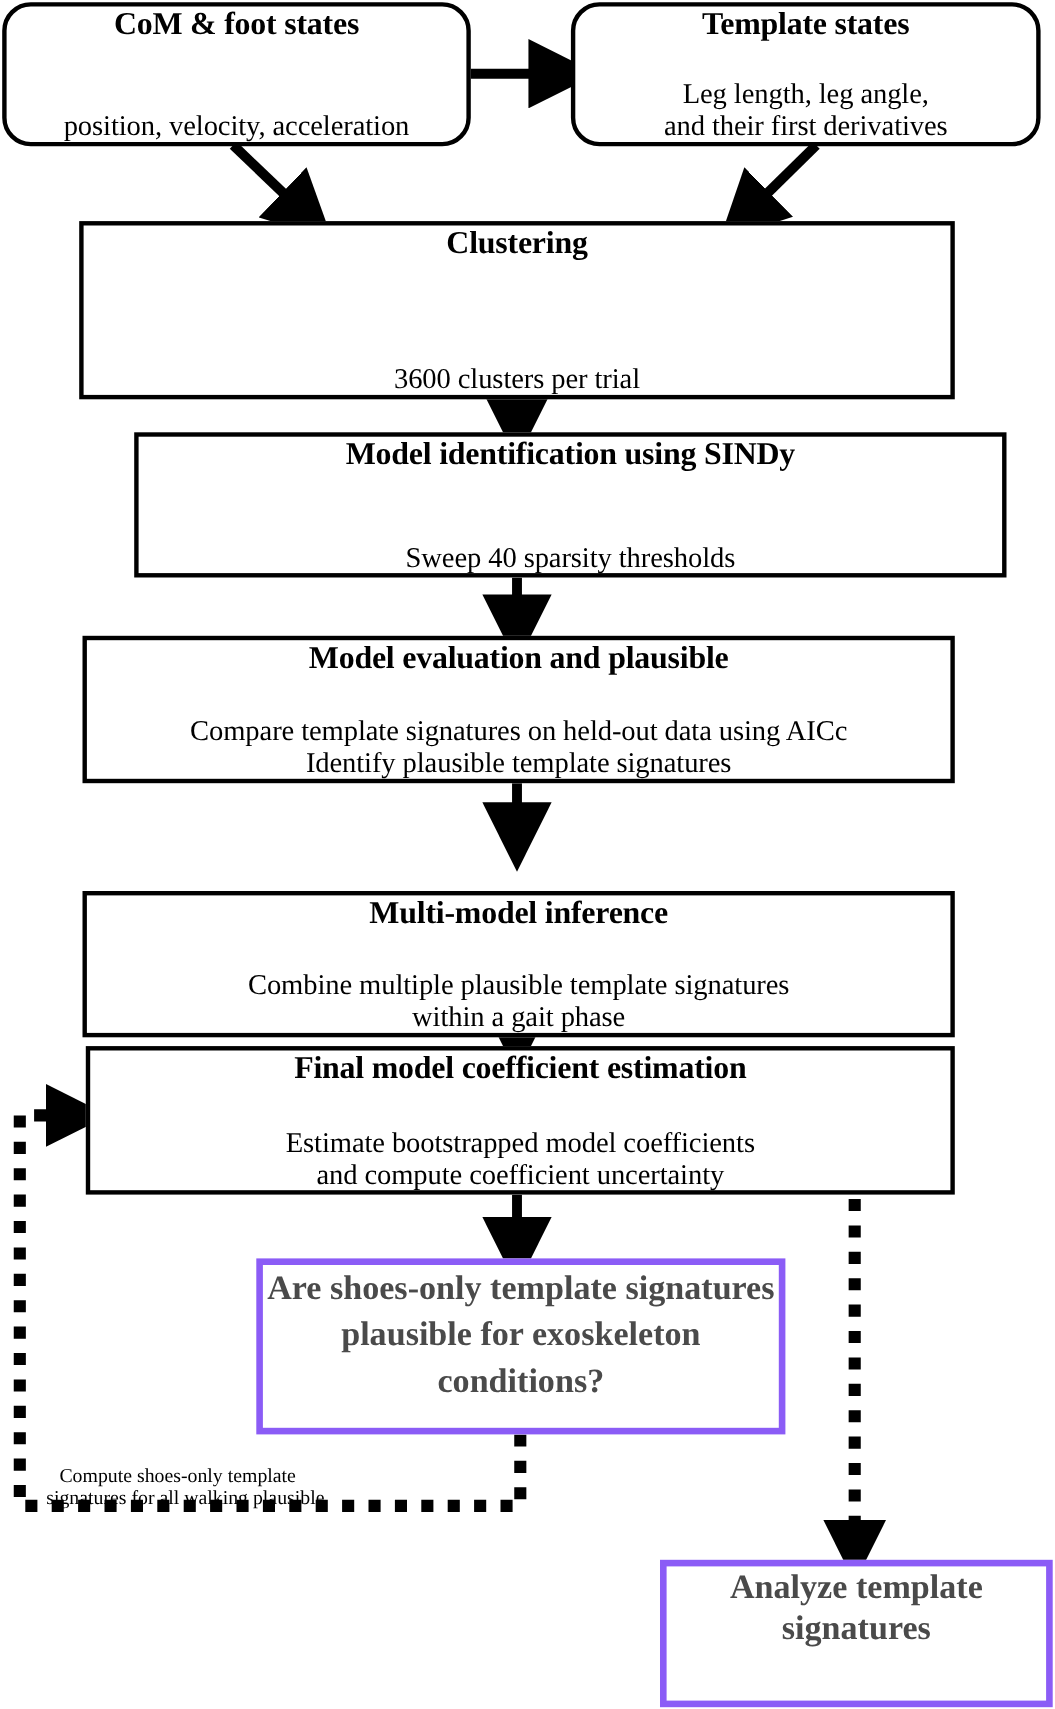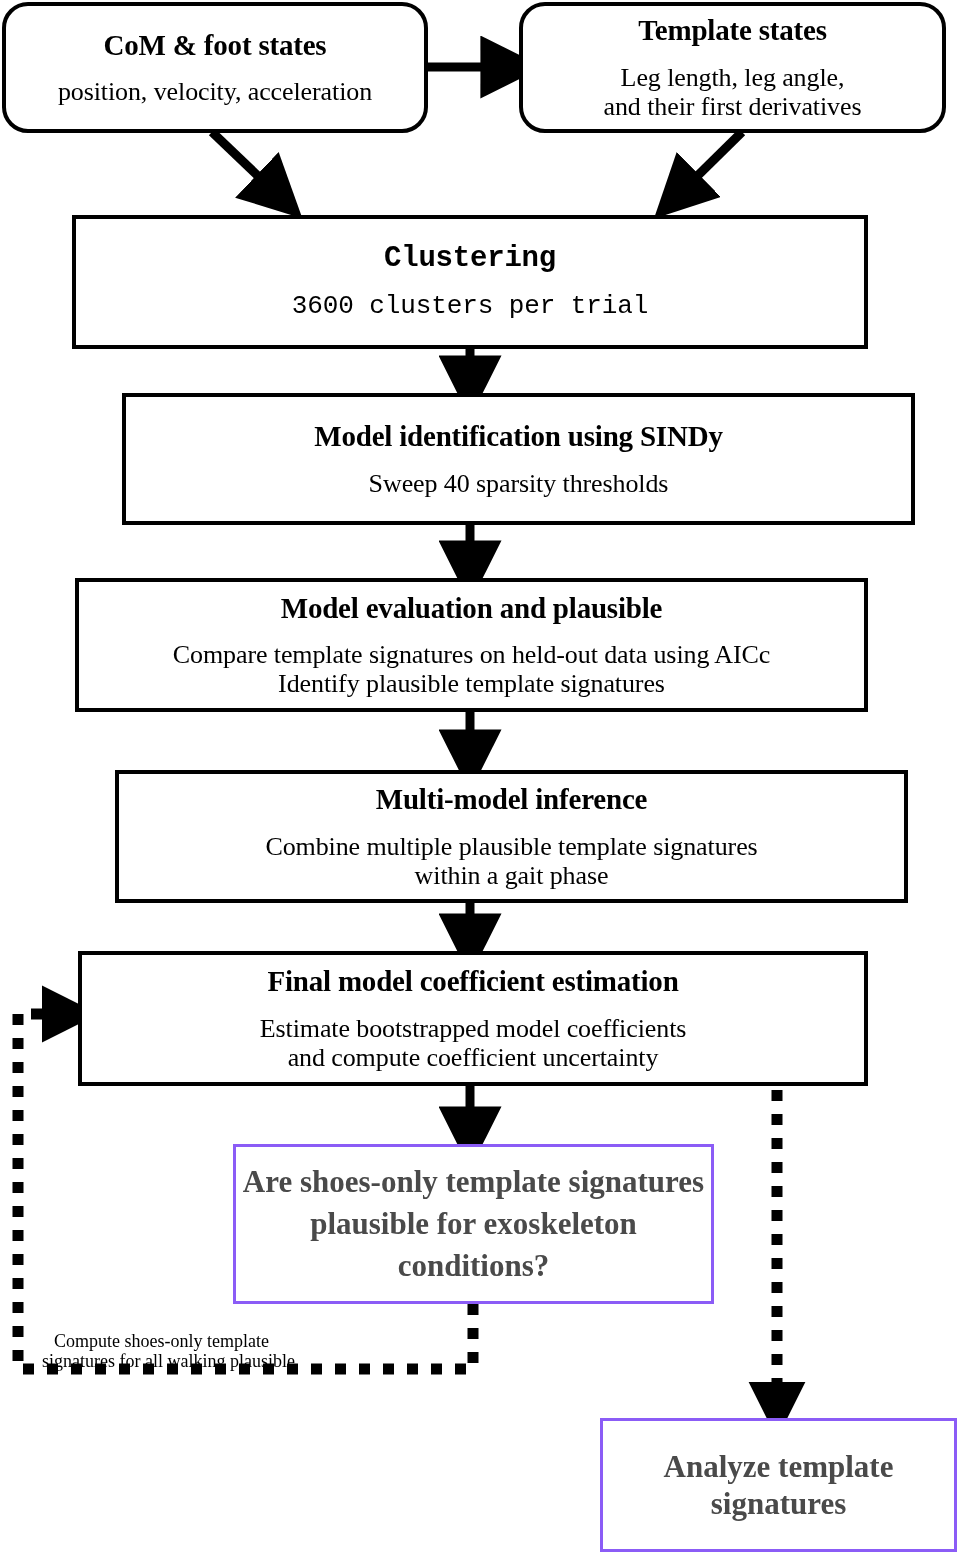--- a/index.html
+++ b/index.html
@@ -23,35 +23,35 @@
     width: 959px;
     height: 1554px;
     pointer-events: none;
   }
   .node {
     position: absolute;
     box-sizing: border-box;
     display: flex;
     flex-direction: column;
     align-items: center;
-    justify-content: center;
+    justify-content: space-between;
     text-align: center;
     background: #ffffff;
     color: #000000;
     line-height: 1.12;
     gap: 16px;
   }
   .node.black {
     border: 4px solid #000000;
   }
   .node.rounded {
     border-radius: 26px;
   }
   .node.gray {
-    border: 3px solid #8b5cf6;
+    border: 6px solid #8b5cf6;
     color: #4a4a4a;
   }
   .title {
     font-weight: bold;
     font-size: 29px;
     letter-spacing: -0.2px;
     white-space: nowrap;
   }
   .sub {
     font-size: 26px;
@@ -146,21 +146,21 @@
   </div>
 
   <div class="node black rounded" style="left:519px; top:2px; width:427px; height:131px;">
     <div class="title">Template states</div>
     <div class="sub">
       <span class="ln">Leg length, leg angle,</span>
       <span class="ln">and their first derivatives</span>
     </div>
   </div>
 
-  <div class="node black" style="left:72px; top:215px; width:796px; height:134px;font-family:Liberation Mono, monospace;">
+  <div class="node black" style="left:72px; top:201px; width:796px; height:162px;">
     <div class="title">Clustering</div>
     <div class="sub">
       <span class="ln">3600 clusters per trial</span>
     </div>
   </div>
 
   <div class="node black" style="left:75px; top:393px; width:793px; height:132px;margin-left:47px;">
     <div class="title">Model identification using SINDy</div>
     <div class="sub">
       <span class="ln">Sweep 40 sparsity thresholds</span>
@@ -168,21 +168,21 @@
   </div>
 
   <div class="node black" style="left:75px; top:578px; width:793px; height:134px;">
     <div class="title">Model evaluation and plausible</div>
     <div class="sub">
       <span class="ln">Compare template signatures on held-out data using AICc</span>
       <span class="ln">Identify plausible template signatures</span>
     </div>
   </div>
 
-  <div class="node black" style="left:75px; top:770px; width:793px; height:133px;margin-left:40px;">
+  <div class="node black" style="left:75px; top:810px; width:793px; height:133px;">
     <div class="title">Multi-model inference</div>
     <div class="sub">
       <span class="ln">Combine multiple plausible template signatures</span>
       <span class="ln">within a gait phase</span>
     </div>
   </div>
 
   <div class="node black" style="left:78px; top:951px; width:790px; height:135px;">
     <div class="title">Final model coefficient estimation</div>
     <div class="sub">

